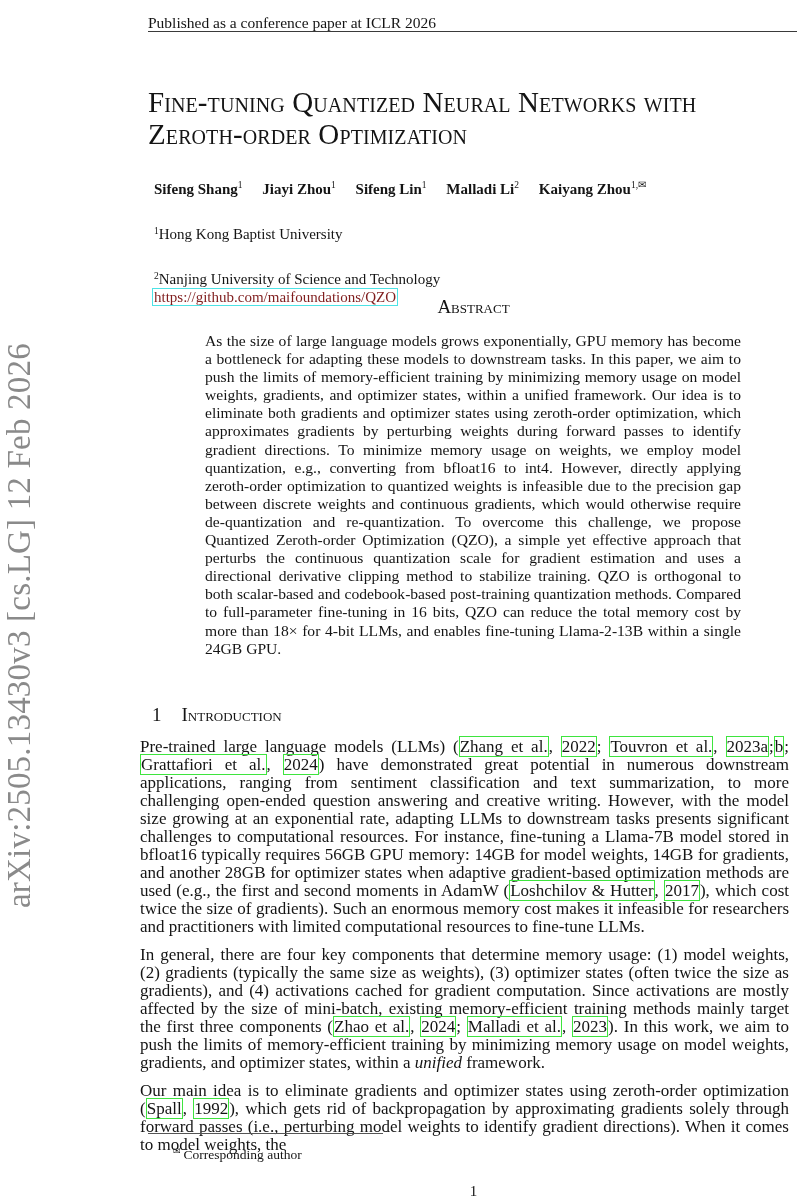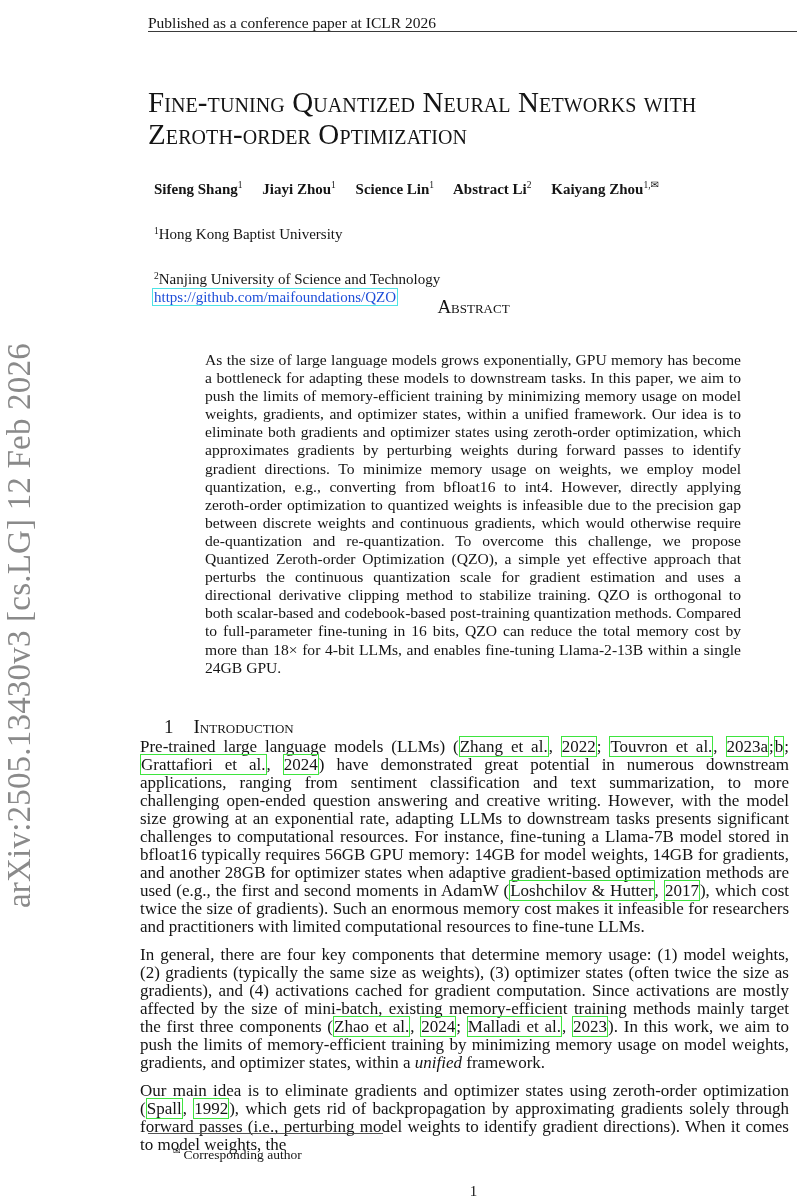--- a/index.html
+++ b/index.html
@@ -22,37 +22,37 @@
       position: absolute; left: 154px; top: 176px; font-size: 15px; line-height: 18px;
     }
     .authors .names { font-weight: bold; white-space: nowrap; }
     .authors .names span.a { margin-right: 16px; }
     .authors sup { font-weight: normal; font-size: 9.5px; vertical-align: 6px; }
     .envelope { font-size: 10px; font-weight: normal; }
     .aff { white-space: nowrap; margin-top: 24px; }
     .aff sup { font-size: 9.5px; vertical-align: 5px; }
     .url {
       display: inline-block; border: 1.5px solid #4de3e6; padding: 0 1px; line-height: 16px; margin-left: -2px;
-      color: #1d4ed8; text-decoration: none;
+      color: #7f1d1d; text-decoration: none;
     }
     .arxiv {
       position: absolute; left: 2px; top: 908px; transform-origin: 0 0; transform: rotate(-90deg);
       font-size: 33px; color: #8a8a8a; white-space: nowrap; letter-spacing: 0.2px; line-height: 34px;
     }
     .abstract-title {
       position: absolute; left: 0; width: 799px; padding-left: 148px; box-sizing: border-box;
       top: 296px; text-align: center; font-size: 19px; font-variant: small-caps; padding-right: 0; 
     }
     .abstract-title span { position: relative; left: 0; }
     .abstract {
-      position: absolute; left: 205px; top: 351px; width: 536px;
+      position: absolute; left: 205px; top: 332px; width: 536px;
       font-size: 15.6px; line-height: 18.1px; text-align: justify; margin: 0;
     }
     .section-title {
-      position: absolute; left: 148px; top: 700px; font-size: 19px; margin: 16px; font-weight: normal;
+      position: absolute; left: 148px; top: 700px; font-size: 19px; margin: 4px; font-weight: normal;
     }
     .section-title .num { margin-right: 20px; }
     .section-title .txt { font-variant: small-caps; }
     .body-text {
       position: absolute; left: 140px; top: 738px; width: 649px;
       font-size: 17px; line-height: 18px; text-align: justify;
     }
     .body-text p { margin: 0 0 10px 0; }
     .cite {
       border: 1.5px solid #3ee43e; padding: 0 0px; line-height: 15px; display: inline; 
@@ -78,22 +78,22 @@
 
 <h1 class="title">
   <div>Fine-tuning Quantized Neural Networks with</div>
   <div>Zeroth-order Optimization</div>
 </h1>
 
 <div class="authors">
   <div class="names">
     <span class="a"><span>Sifeng Shang</span><sup>1</sup></span>
     <span class="a"><span>Jiayi Zhou</span><sup>1</sup></span>
-    <span class="a"><span>Science Lin</span><sup>1</sup></span>
-    <span class="a"><span>Abstract Li</span><sup>2</sup></span>
+    <span class="a"><span>Sifeng Lin</span><sup>1</sup></span>
+    <span class="a"><span>Malladi Li</span><sup>2</sup></span>
     <span><span>Kaiyang Zhou</span><sup><span>1,</span><span class="envelope">✉</span></sup></span>
   </div>
   <div class="aff"><sup>1</sup><span>Hong Kong Baptist University</span></div>
   <div class="aff"><sup>2</sup><span>Nanjing University of Science and Technology</span></div>
   <div><a class="url">https://github.com/maifoundations/QZO</a></div>
 </div>
 
 <div class="abstract-title"><span>Abstract</span></div>
 
 <p class="abstract">As the size of large language models grows exponentially, GPU memory has become a bottleneck for adapting these models to downstream tasks. In this paper, we aim to push the limits of memory-efficient training by minimizing memory usage on model weights, gradients, and optimizer states, within a unified framework. Our idea is to eliminate both gradients and optimizer states using zeroth-order optimization, which approximates gradients by perturbing weights during forward passes to identify gradient directions.  To minimize memory usage on weights, we employ model quantization, e.g., converting from bfloat16 to int4.  However, directly applying zeroth-order optimization to quantized weights is infeasible due to the precision gap between discrete weights and continuous gradients, which would otherwise require de-quantization and re-quantization. To overcome this challenge, we propose Quantized Zeroth-order Optimization (QZO), a simple yet effective approach that perturbs the continuous quantization scale for gradient estimation and uses a directional derivative clipping method to stabilize training.  QZO is orthogonal to both scalar-based and codebook-based post-training quantization methods. Compared to full-parameter fine-tuning in 16 bits, QZO can reduce the total memory cost by more than 18× for 4-bit LLMs, and enables fine-tuning Llama-2-13B within a single 24GB GPU.</p>

